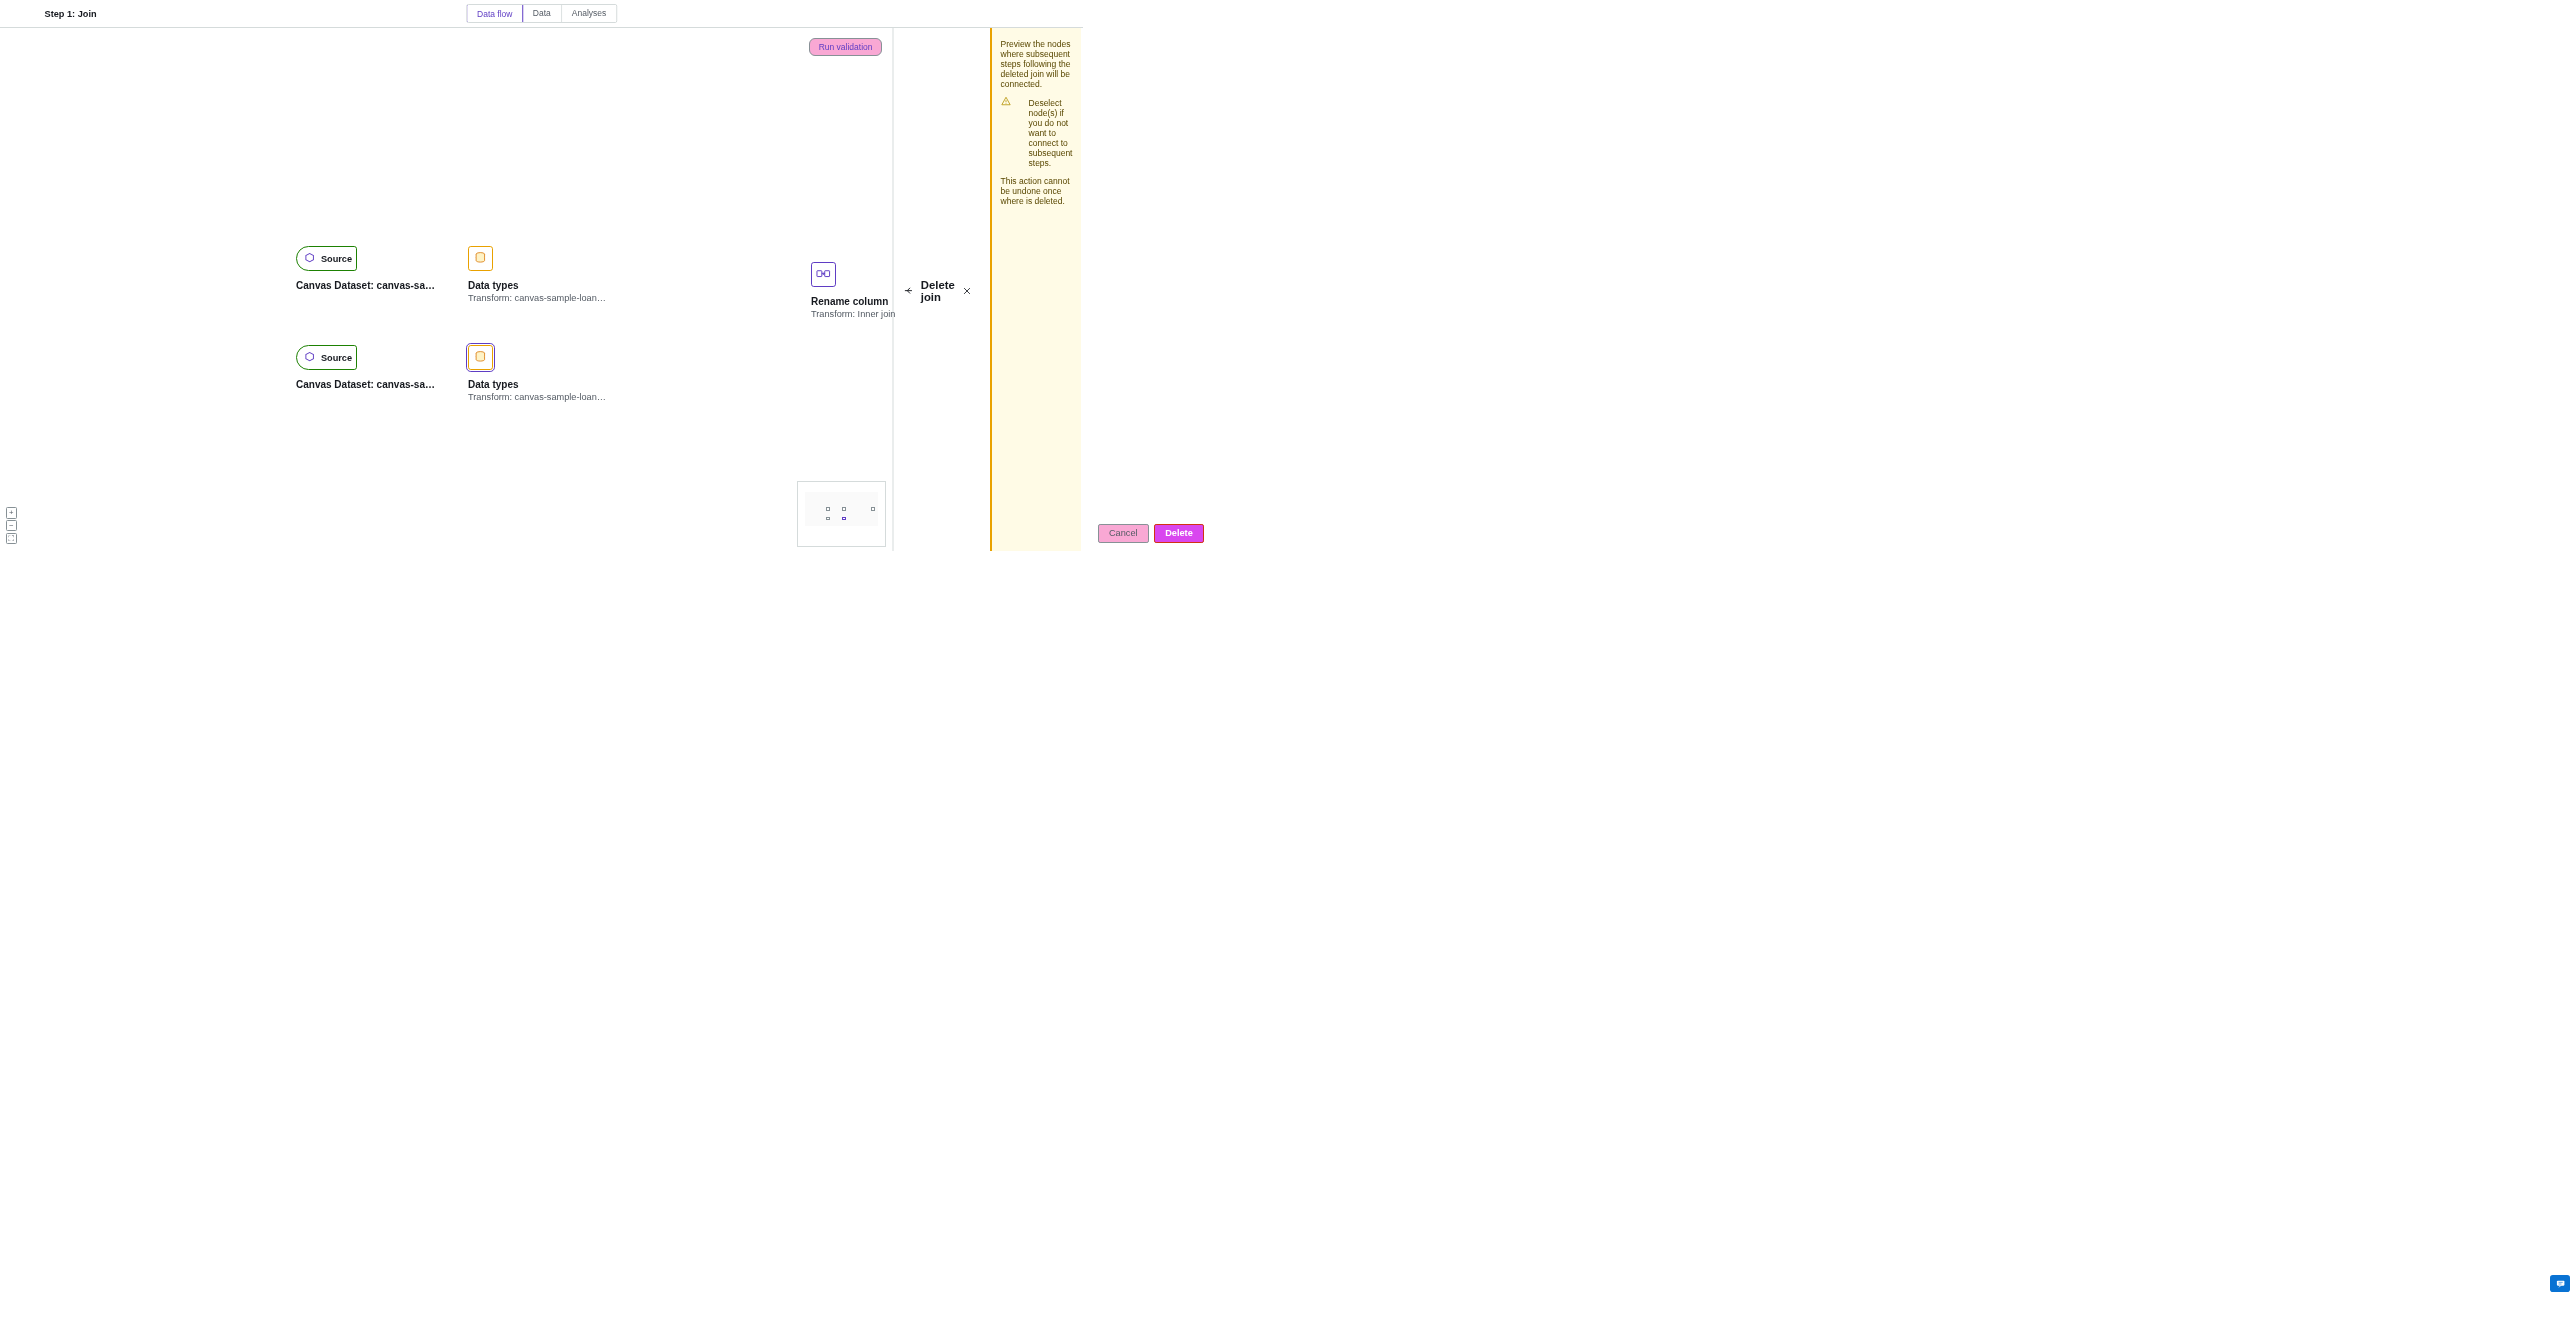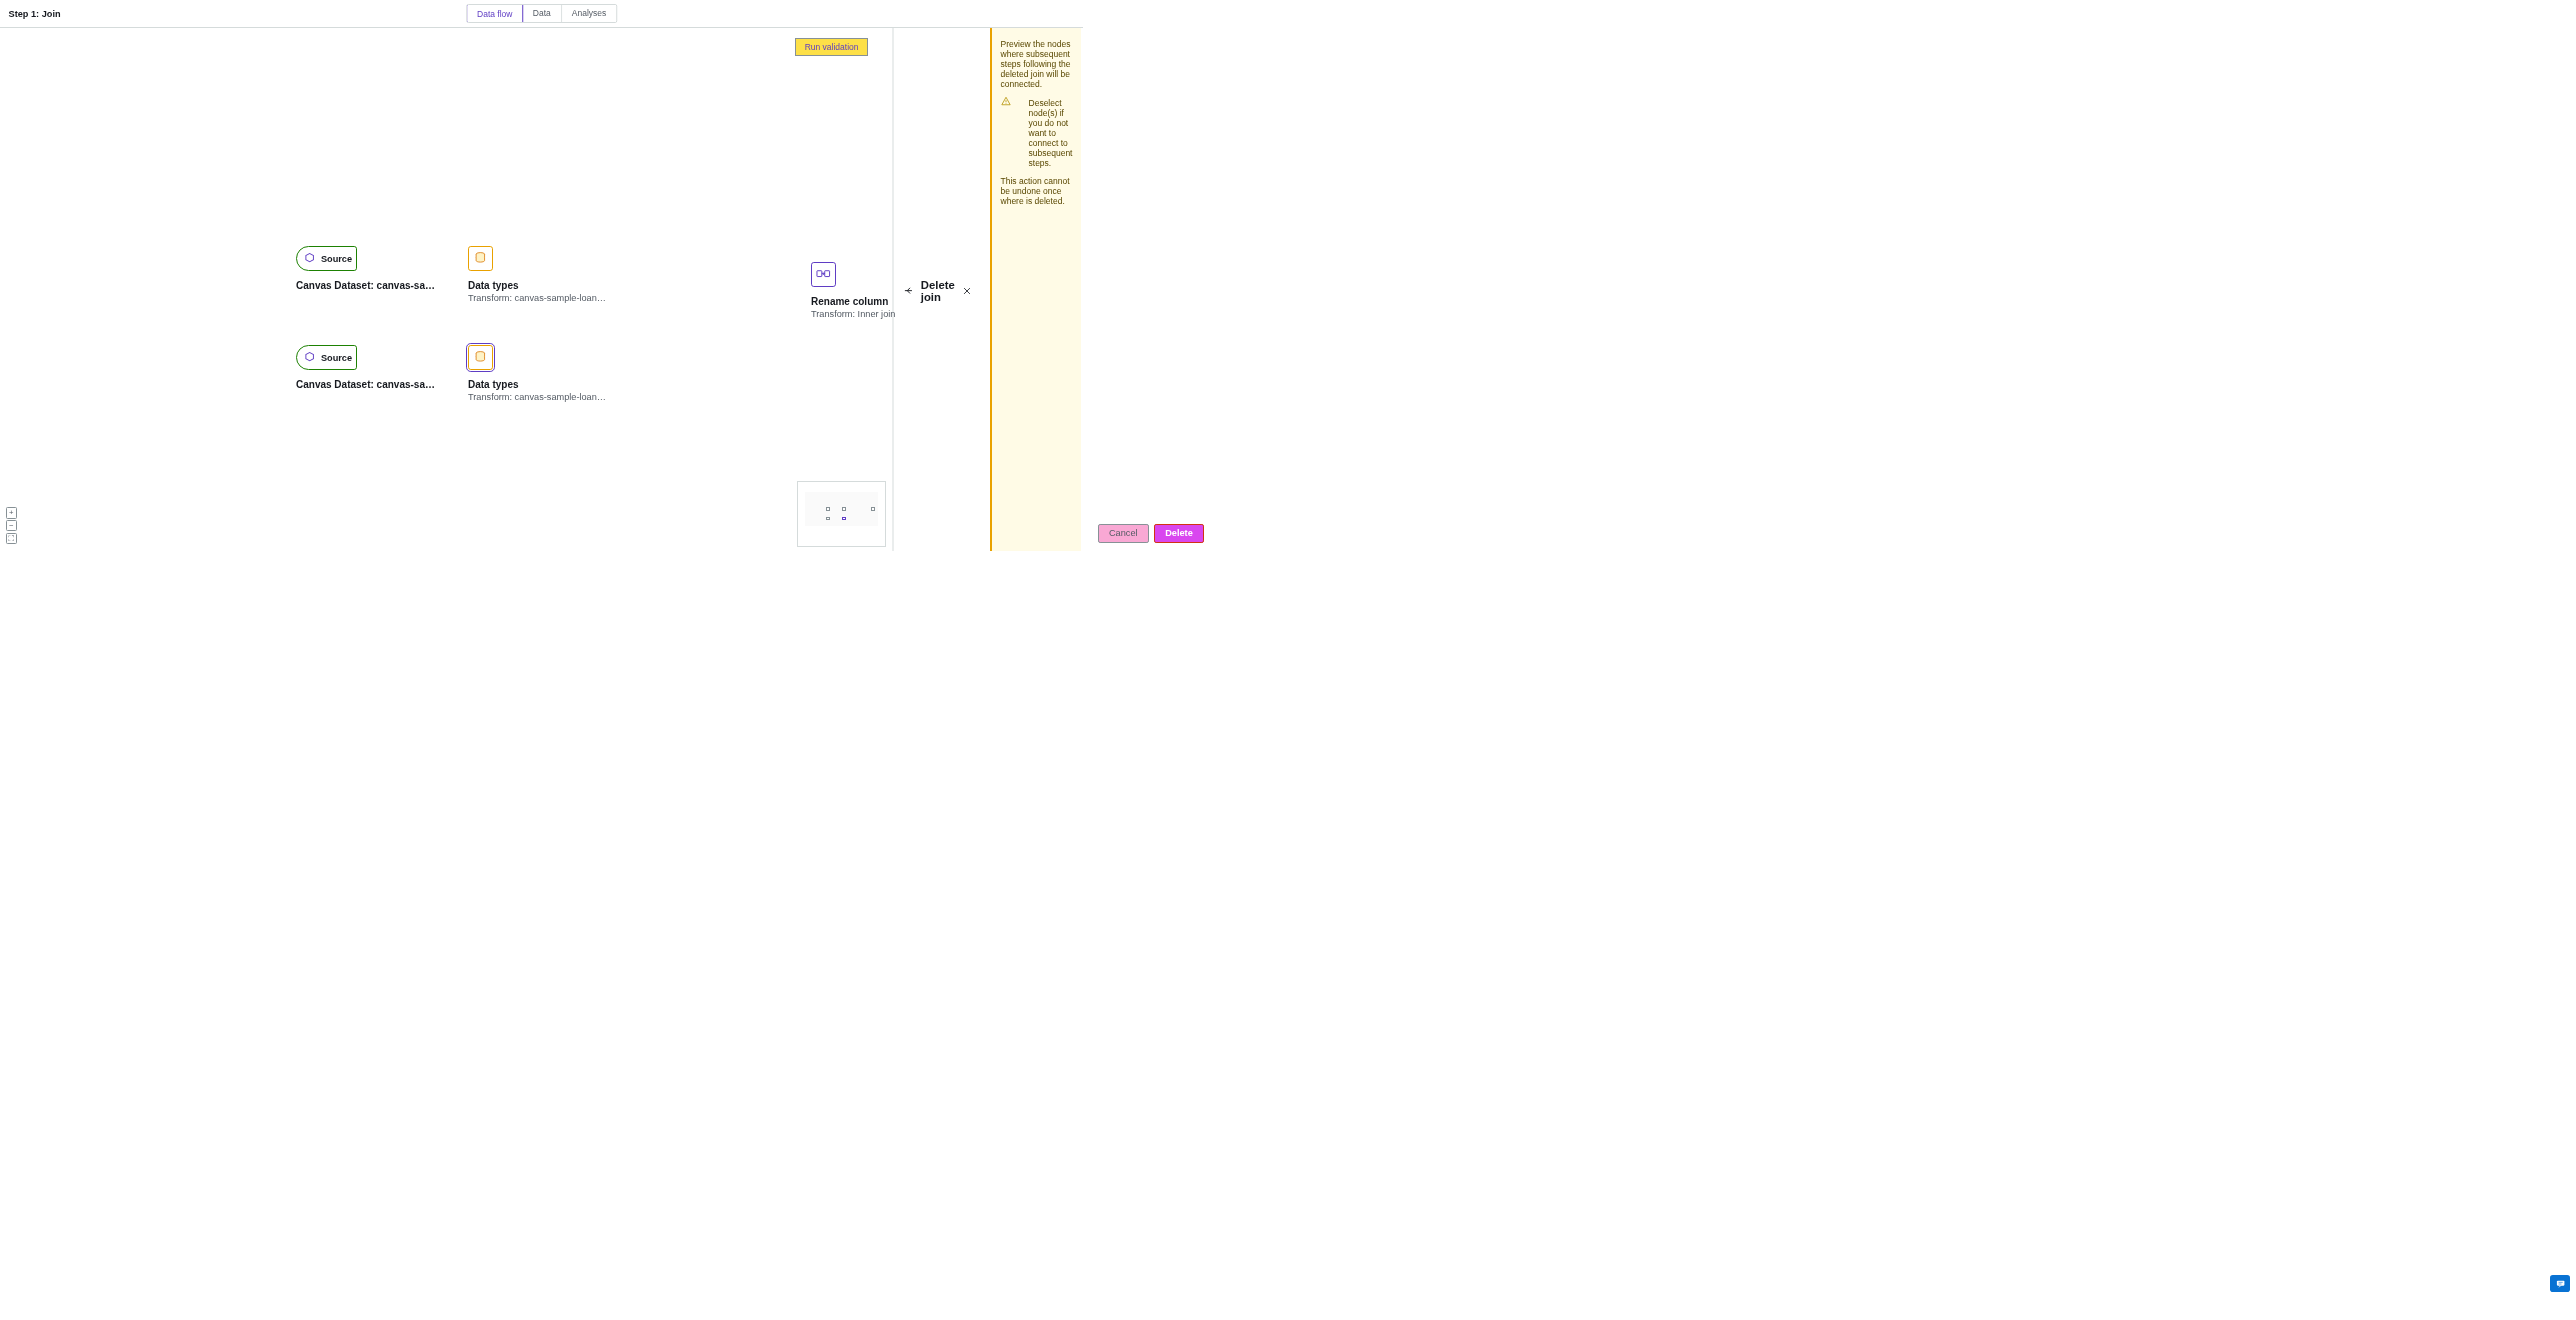--- a/index.html
+++ b/index.html
@@ -14,21 +14,21 @@
 
 
 .topbar {
   height: 28px;
   border-bottom: 0.7px solid #d5dbdb;
   display: flex;
   align-items: center;
   padding: 0 8.5px;
   position: relative;
 }
-.step-title { font-size: 9.2px; font-weight: 700; }
+.step-title { font-size: 9.2px; font-weight: 700; margin-left: 36px; }
 .tabs {
   position: absolute;
   left: 50%; transform: translateX(-50%);
   display: flex;
   border: 0.7px solid #d5dbdb;
   border-radius: 2.1px;
   overflow: hidden;
 }
 .tab {
   padding: 3.5px 10px;
@@ -47,24 +47,24 @@
   z-index: 1;
   border-radius: 2.1px 0 0 2.1px;
 }
 
 
 .body { flex: 1; display: flex; min-height: 0; }
 
 
 .canvas-wrap { flex: 1; position: relative; border-right: 0.7px solid #eaeded; }
 .run-validation {
-  position: absolute; top: 10px; right: 24px;
-  border: 0.7px solid #879196; border-radius: 0;
+  position: absolute; top: 10px; right: 10px;
+  border: 0.7px solid #879196; border-radius: 6px;
   font-size: 8.5px; color: #5f3dc4;
-  padding: 2.8px 8.5px; background: #fde047; cursor: pointer;
+  padding: 2.8px 8.5px; background: #f9a8d4; cursor: pointer;
 }
 .canvas { position: absolute; inset: 0; }
 svg.edges { position: absolute; inset: 0; pointer-events: none; }
 
 
 .node { position: absolute; width: 141px; }
 .node-box {
   width: 61px; height: 25px;
   background: #fff;
   border: 1.4px solid #1d8102;

